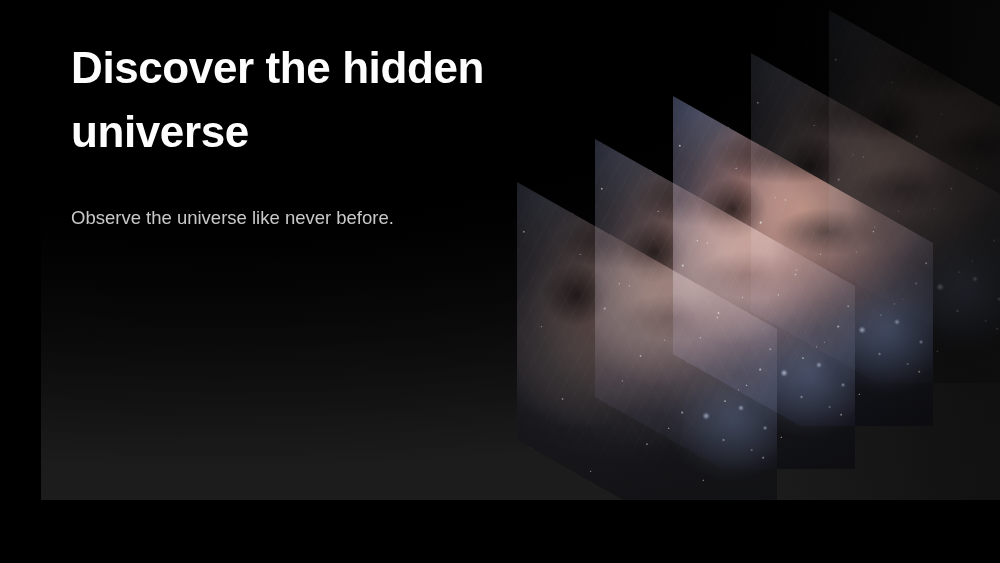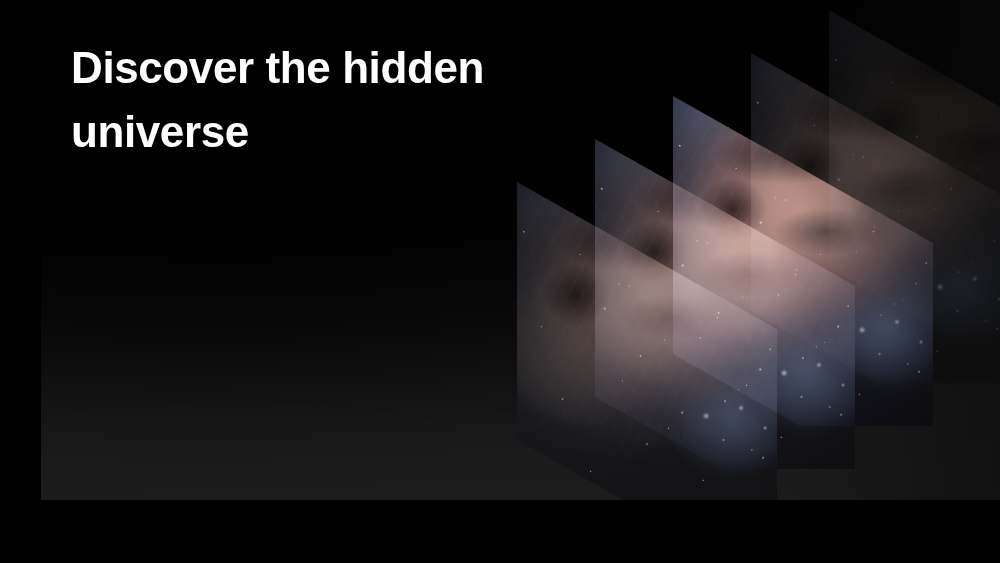--- a/index.html
+++ b/index.html
@@ -214,20 +214,21 @@
 </style>
 </head>
 <body>
 
 <div id="slide">
 
   <div id="copy">
     <h1 id="headline">Discover the hidden
 universe</h1>
 
+    <p id="lede">Observe the universe like never before.</p>
 
   </div>
 
   <div id="stack">
 
     <div class="frame f1" style="opacity: 0.62;">
       <div class="neb">
         <div class="neb-base"></div>
         <div class="neb-dust"></div>
         <div class="neb-wisp"></div>

